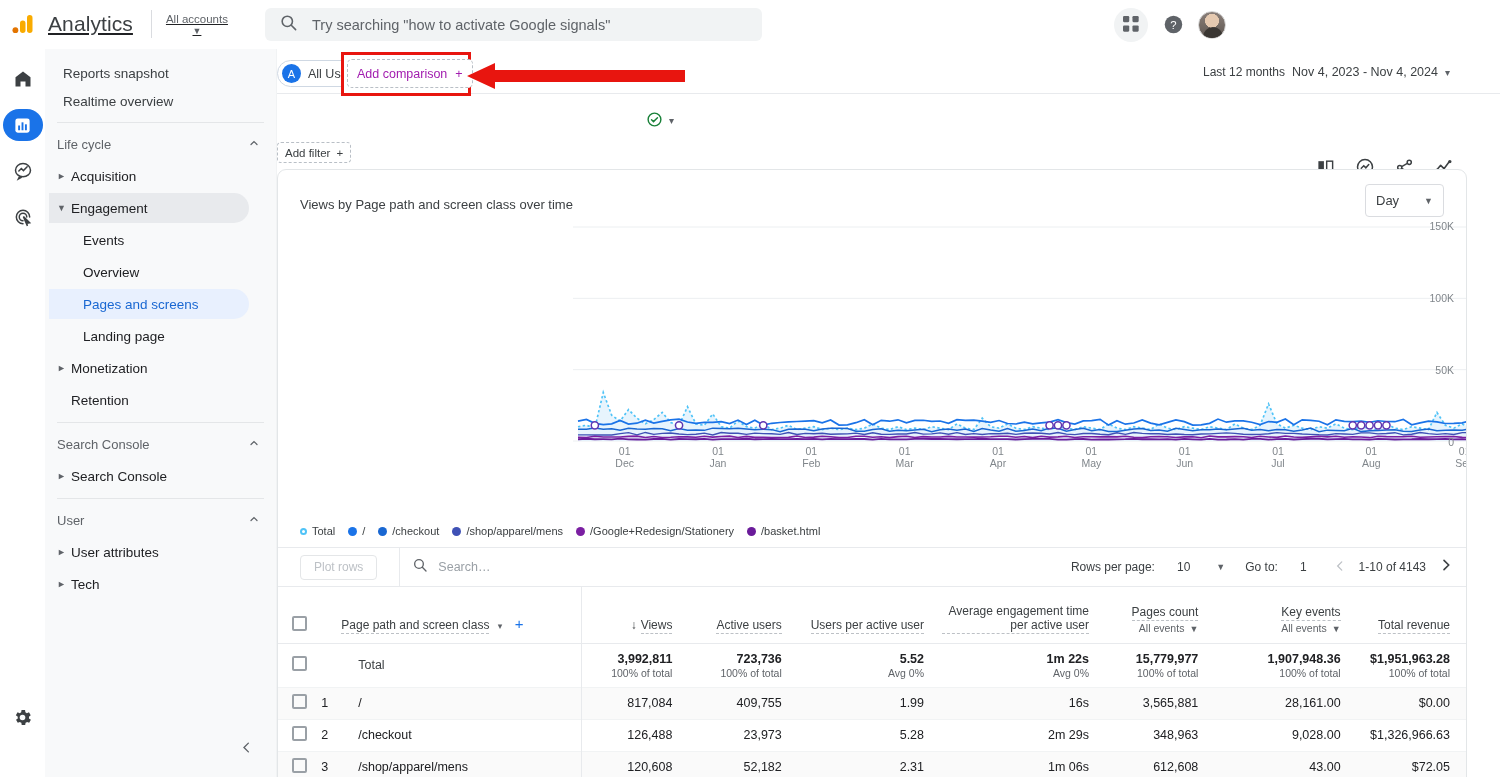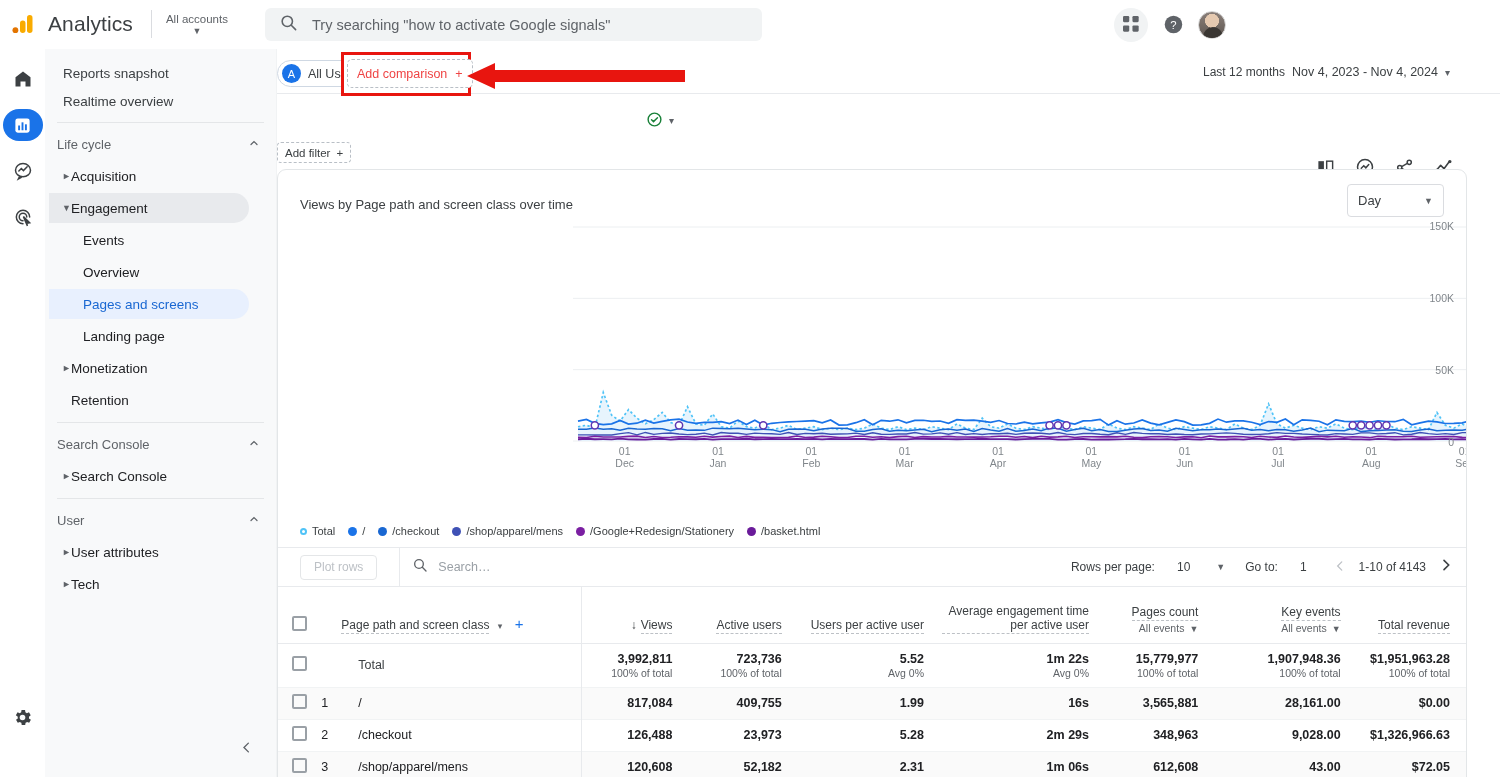--- a/index.html
+++ b/index.html
@@ -9,20 +9,21 @@
     background: #fff;
     color: #202124;
     overflow: hidden;
   }
 
   
   #topbar {
     position: absolute; top: 0; left: 0; width: 1240px; height: 49px;
     background: #fff; display: flex; align-items: center;
     border-bottom: 1px solid #fff;
+    text-decoration: underline;
   }
   #ga-logo { width: 46px; display: flex; align-items: center; justify-content: center; }
   #brand-title {
     font-size: 21px; color: #3c4043; letter-spacing: .1px; margin-left: 2px;
   }
   #acct-divider { width: 1px; height: 28px; background: #dadce0; margin: 0 14px 0 18px; }
   #acct-box { display: flex; flex-direction: column; align-items: center; cursor: pointer; }
   #acct-label { font-size: 11.5px; color: #5f6368; line-height: 13px; }
   #acct-caret { font-size: 9px; color: #5f6368; line-height: 9px; margin-top: 1px; }
   #searchbar {
@@ -54,21 +55,21 @@
   .rail-item {
     width: 40px; height: 32px; margin-bottom: 14px; display: flex;
     align-items: center; justify-content: center; border-radius: 16px; cursor: pointer;
   }
   .rail-item.active { background: #1a73e8; }
   #rail-settings { position: absolute; bottom: 30px; }
 
   
   #sidebar {
     position: absolute; left: 45px; top: 49px; width: 232px; height: 728px;
-    background: #f8f9fa; border-right: 1px solid #f1f3f4; text-align: right;
+    background: #f8f9fa; border-right: 1px solid #f1f3f4;
   }
   .nav-item {
     height: 28px; display: flex; align-items: center; font-size: 13.5px;
     color: #3c4043; padding-left: 12px; margin: 0 6px; border-radius: 0 14px 14px 0;
     cursor: pointer;
   }
   .nav-item .lbl { margin-left: 0; }
   .nav-group {
     height: 30px; display: flex; align-items: center; justify-content: space-between;
     font-size: 13px; color: #5f6368; padding: 0 16px 0 12px; margin-top: 6px; cursor: pointer;
@@ -108,21 +109,21 @@
     font-size: 11px; display: flex; align-items: center; justify-content: center; margin-right: 7px;
   }
   #chip-label { font-size: 12.5px; color: #3c4043; }
   #highlight-box {
     position: absolute; left: 64px; top: 3px; width: 130px; height: 44px;
     border: 3px solid #e8150f; background: #fff; z-index: 5;
   }
   #add-comparison {
     position: absolute; left: 70px; top: 10px; height: 29px; border: 1px dashed #b9bfc6;
     border-radius: 5px; display: flex; align-items: center; padding: 0 9px; gap: 8px;
-    font-size: 12.5px; color: #ef4444; cursor: pointer; background:#fff; z-index: 6;
+    font-size: 12.5px; color: #a21caf; cursor: pointer; background:#fff; z-index: 6;
   }
   #red-arrow { position: absolute; left: 190px; top: 14px; z-index: 6; }
   #daterange {
     position: absolute; right: 50px; top: 16px; display: flex; align-items: center; gap: 7px;
     font-size: 12.5px; color: #3c4043; cursor: pointer;
   }
   #dr-preset { color: #3c4043; font-size: 12px; }
   #topbar-sep { position: absolute; left: 0; right: 0; top: 44px; height: 1px; background: #e8eaed; }
 
   
@@ -141,21 +142,21 @@
   #title-icons { position: absolute; right: 46px; top: 56px; display: flex; gap: 20px; align-items: center; }
   .ti { cursor: pointer; color: #3c4043; }
 
   
   #card {
     position: absolute; left: 0; top: 120px; width: 1190px; height: 640px;
     background: #fff; border: 1px solid #e3e6e8; border-radius: 9px; overflow: hidden;
   }
   #chart-title { position: absolute; left: 22px; top: 27px; font-size: 13px; color: #3c4043; }
   #granularity {
-    position: absolute; right: 22px; top: 14px; width: 97px; height: 33px;
+    position: absolute; right: 22px; top: 14px; width: 79px; height: 33px;
     border: 1px solid #dadce0; border-radius: 4px; display: flex; align-items: center;
     justify-content: space-between; padding: 6px 10px; font-size: 13px; color: #3c4043; cursor: pointer;
   }
   #chartwrap { position: absolute; left: 0; top: 55px; width: 1190px; height: 230px; }
   .ylab { position: absolute; right: 14px; font-size: 10.5px; color: #80868b; }
   .xlab { position: absolute; font-size: 10.5px; color: #80868b; text-align: center; width: 40px; line-height: 12px; }
   #legend { position: absolute; left: 22px; top: 355px; display: flex; gap: 13px; align-items: center; }
   .lg { display: flex; align-items: center; gap: 5px; font-size: 11px; color: #3c4043; cursor: pointer; }
   .lgdot { width: 9px; height: 9px; border-radius: 50%; }
 
@@ -180,21 +181,21 @@
   #range-text { margin-left: 12px; }
   #next-page { margin-left: 12px; font-size: 17px; color: #3c4043; cursor: pointer; }
 
   
   table { border-collapse: collapse; width: 1190px; table-layout: fixed; }
   #thead-row th {
     vertical-align: bottom; padding: 0 0 9px 0; font-weight: 400; font-size: 12px; color: #3c4043;
     height: 56px;
   }
   .th-dash { border-bottom: 1px dashed #bdc1c6; padding-bottom: 1px; cursor: pointer; display: inline-block; }
-  .num { text-align: right; padding-right: 18px !important; font-weight: bold; }
+  .num { text-align: right; padding-right: 18px !important; }
   .col-chk { width: 42px; }
   .col-idx { width: 30px; }
   .col-dim { width: 222px; border-right: 1px solid #e8eaed; }
   .col-m { width: 106px; }
   .col-m2 { width: 138px; }
   .col-m3 { width: 160px; }
   .chk {
     width: 15px; height: 15px; border: 2px solid #9aa0a6; border-radius: 2px; cursor: pointer;
     display: inline-block;
   }

